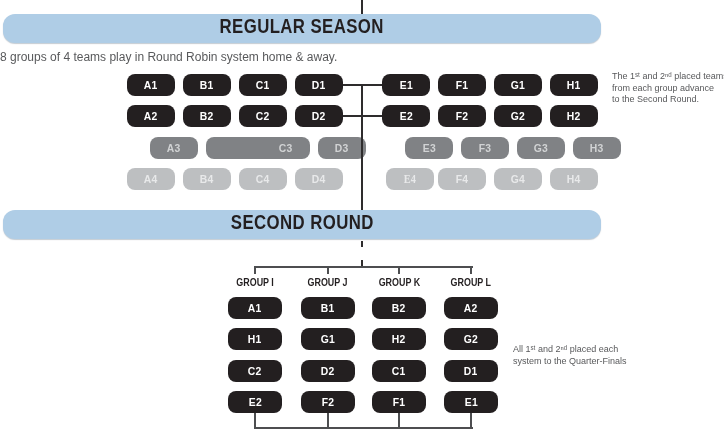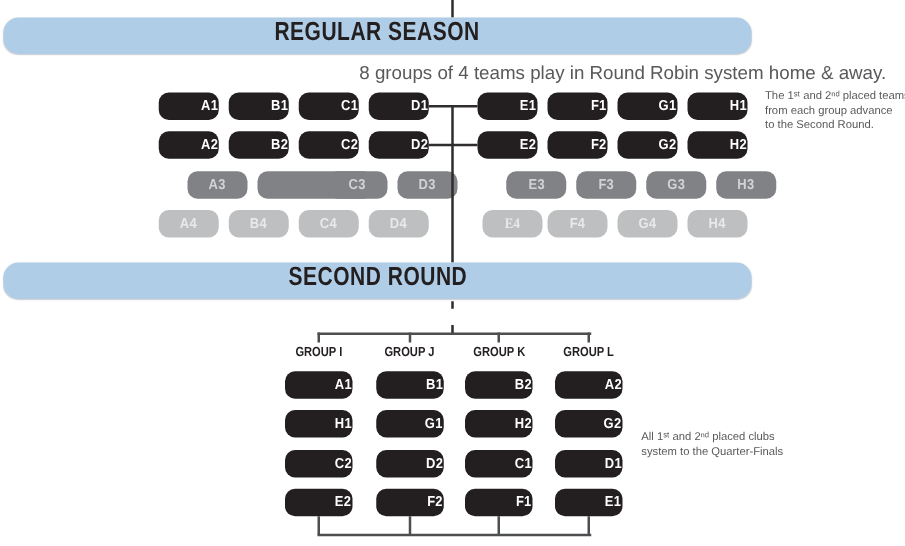--- a/index.html
+++ b/index.html
@@ -20,40 +20,40 @@
   }
   .banner .title{
     display:inline-block;
     transform:scaleX(.8);
     font-weight:bold;font-size:21px;letter-spacing:.5px;
     color:var(--heading,#231f20);
     white-space:nowrap;
   }
   
   .subtitle{
-    position:absolute;left:0;right:15px;text-align:right;
-    font-size:15px;color:var(--note,#58595b);
+    position:absolute;left:0;right:4px;text-align:left;
+    font-size:12px;color:var(--note,#58595b);
     white-space:nowrap;
   }
   .note{
     position:absolute;
     font-size:9px;line-height:11.5px;color:var(--note,#58595b);
     white-space:nowrap;
   }
   
   .team-box{
     position:absolute;width:48px;height:22px;
     border-radius:8px;
     display:flex;align-items:center;justify-content:center;
   }
   .team-box .cond{
     display:inline-block;transform:scaleX(.9);
     font-weight:bold;font-size:11.5px;letter-spacing:.3px;
   }
-  .tier-1,.tier-2{background:var(--box_dark,#231f20);color:var(--box_dark_text,#ffffff);justify-content:flex-end;}
+  .tier-1,.tier-2{background:var(--box_dark,#231f20);color:var(--box_dark_text,#ffffff);}
   .tier-3{background:var(--box_mid,#808285);color:var(--box_mid_text,#d1d3d4);margin-left:23px;}
   .tier-4{background:var(--box_light,#bdbfc1);color:var(--box_light_text,#e8e9ea);}
   .sr-box{width:54px;height:22px;border-radius:8px;}
   
   .hline,.vline{position:absolute;background:var(--line,#2e2c2d);}
   .hline{height:2px;}
   .vline{width:2px;}
   .bracket{background:var(--bracket_line,#4d4e50);}
   
   .group-label{
@@ -260,17 +260,17 @@
 
   <div id="bottom-ticks">
       <div class="vline bracket" style="left: 254px; top: 413px; height: 15px;"></div>
       <div class="vline bracket" style="left: 327px; top: 413px; height: 15px;"></div>
       <div class="vline bracket" style="left: 398px; top: 413px; height: 15px;"></div>
       <div class="vline bracket" style="left: 470px; top: 413px; height: 15px;"></div>
     </div>
   <div class="hline bracket" style="left:254px;top:427px;width:219px;"></div>
 
   <div class="note" style="left:513px;top:344px;">
-    <div>All 1ˢᵗ and 2ⁿᵈ placed clubs</div>
+    <div>All 1ˢᵗ and 2ⁿᵈ placed each</div>
     <div>system to the Quarter-Finals</div>
   </div>
 
 </div>
 
 </body></html>

